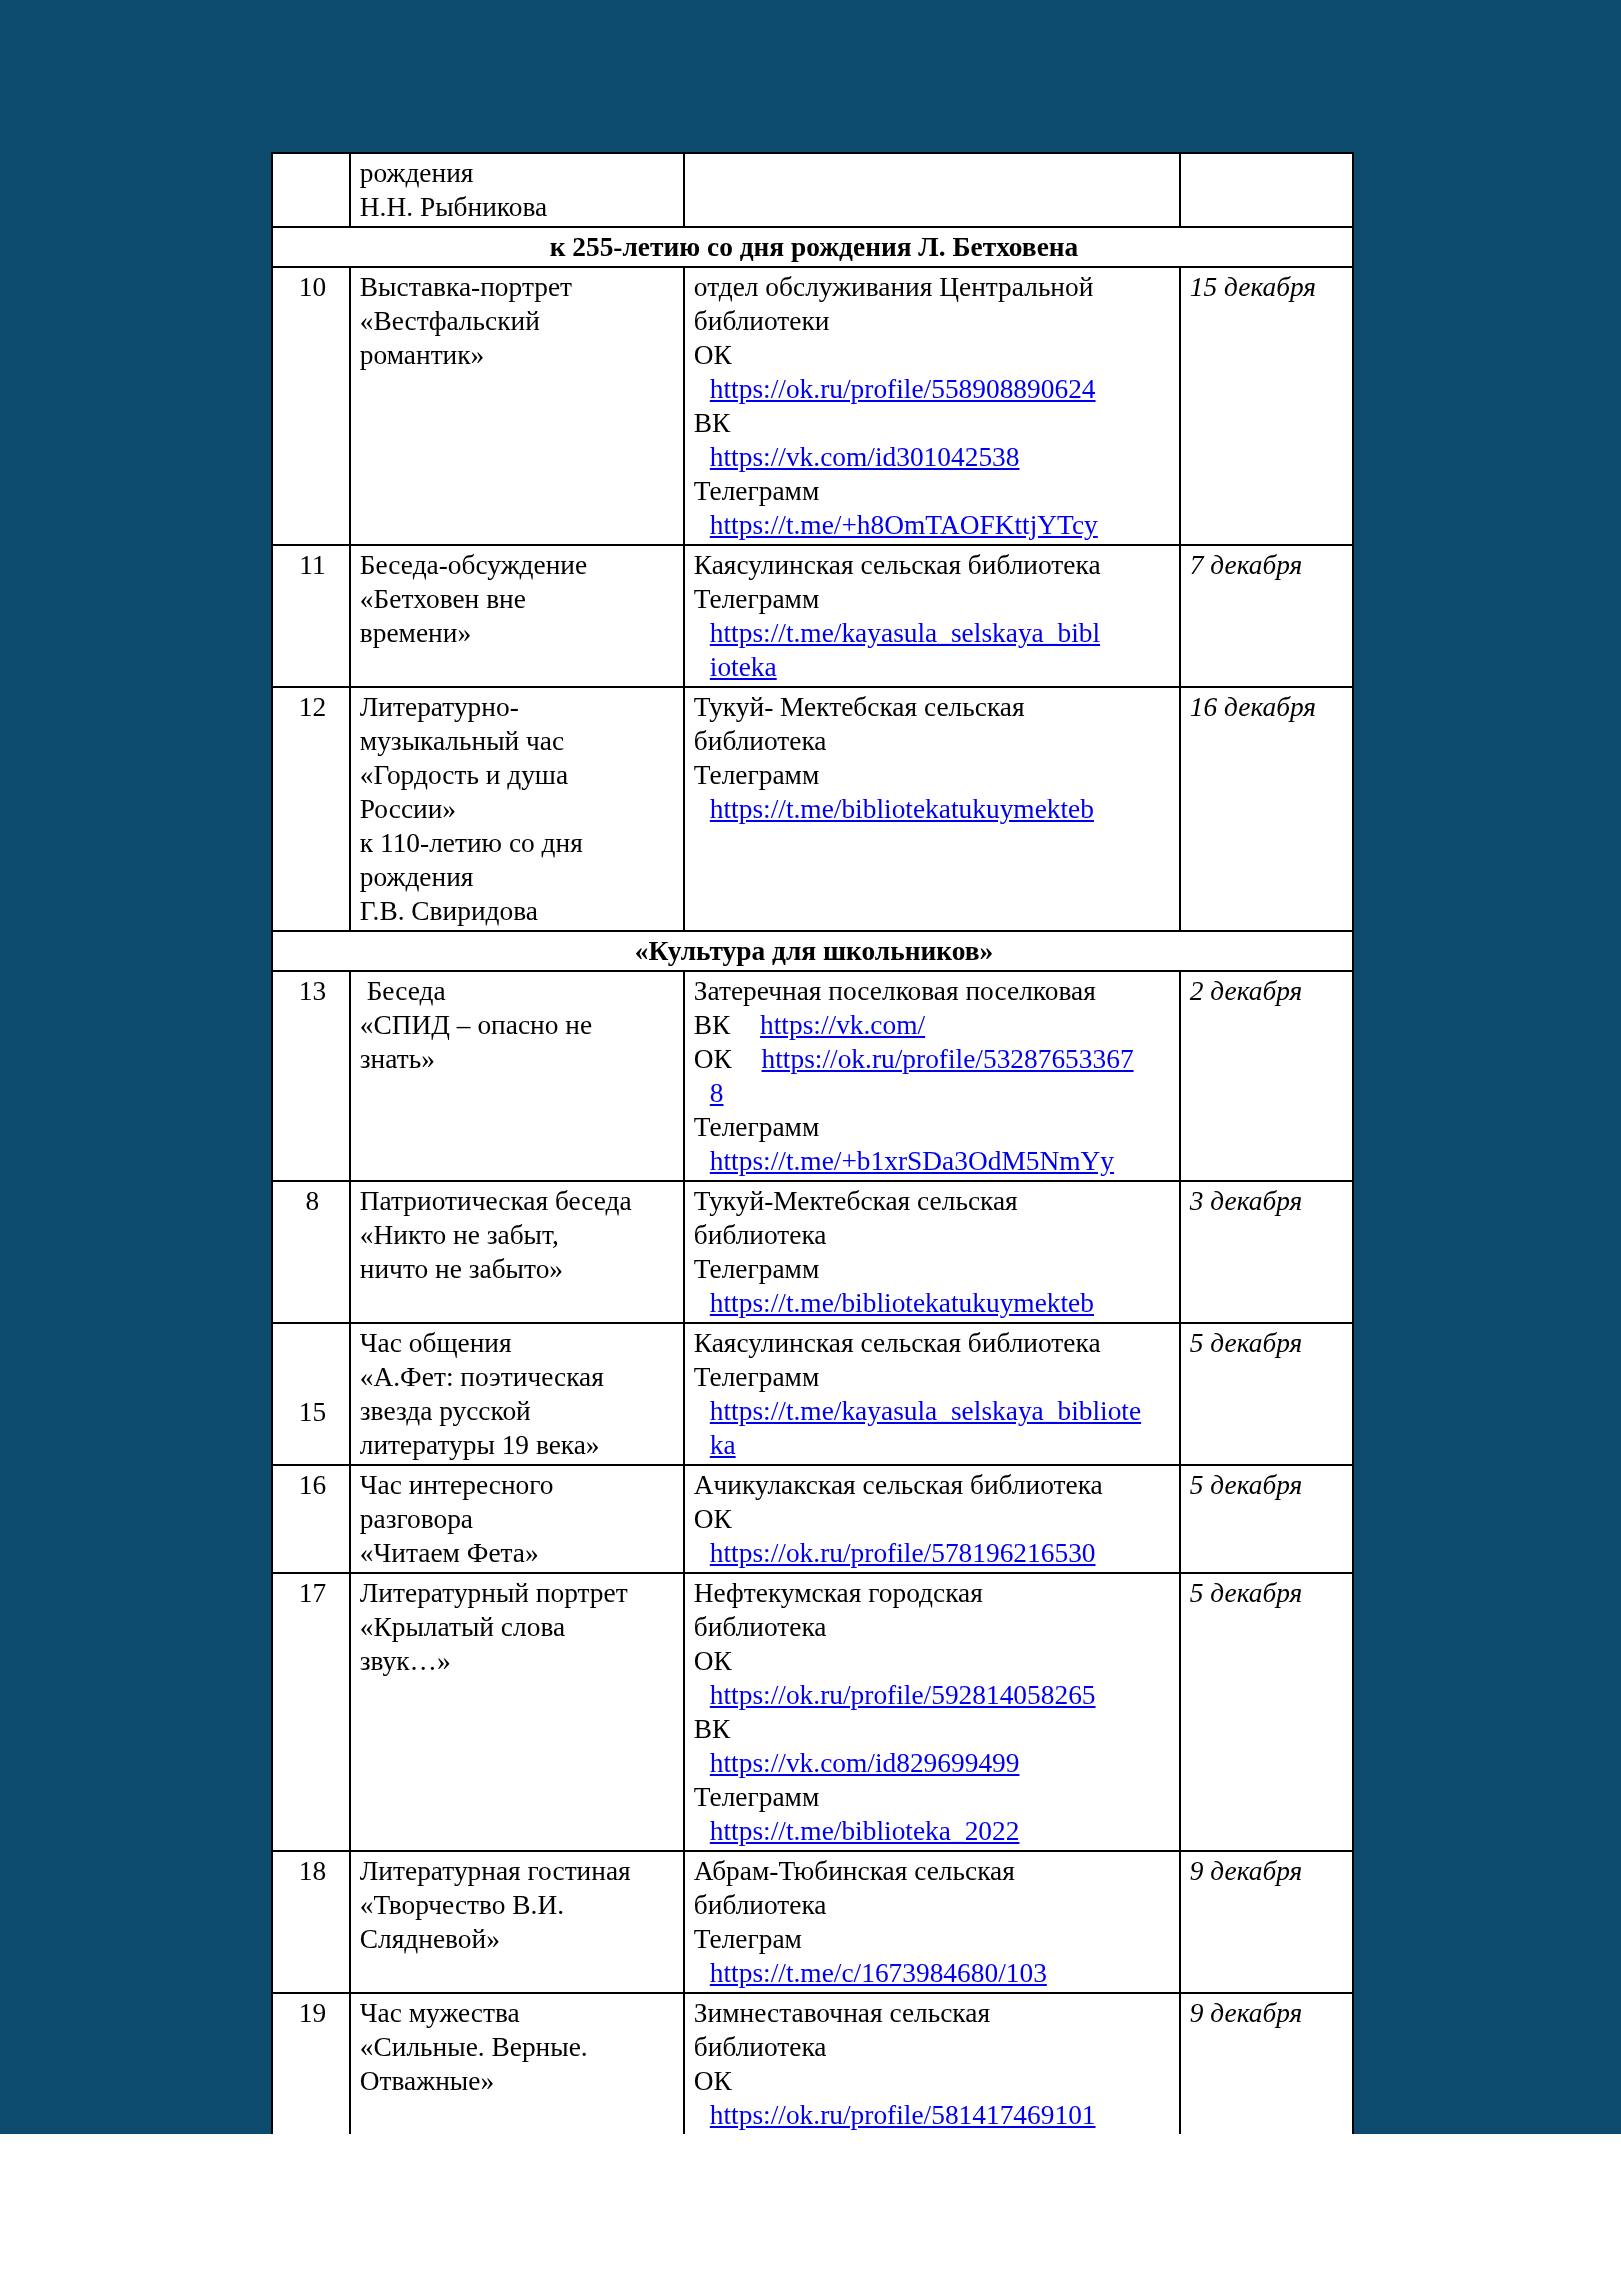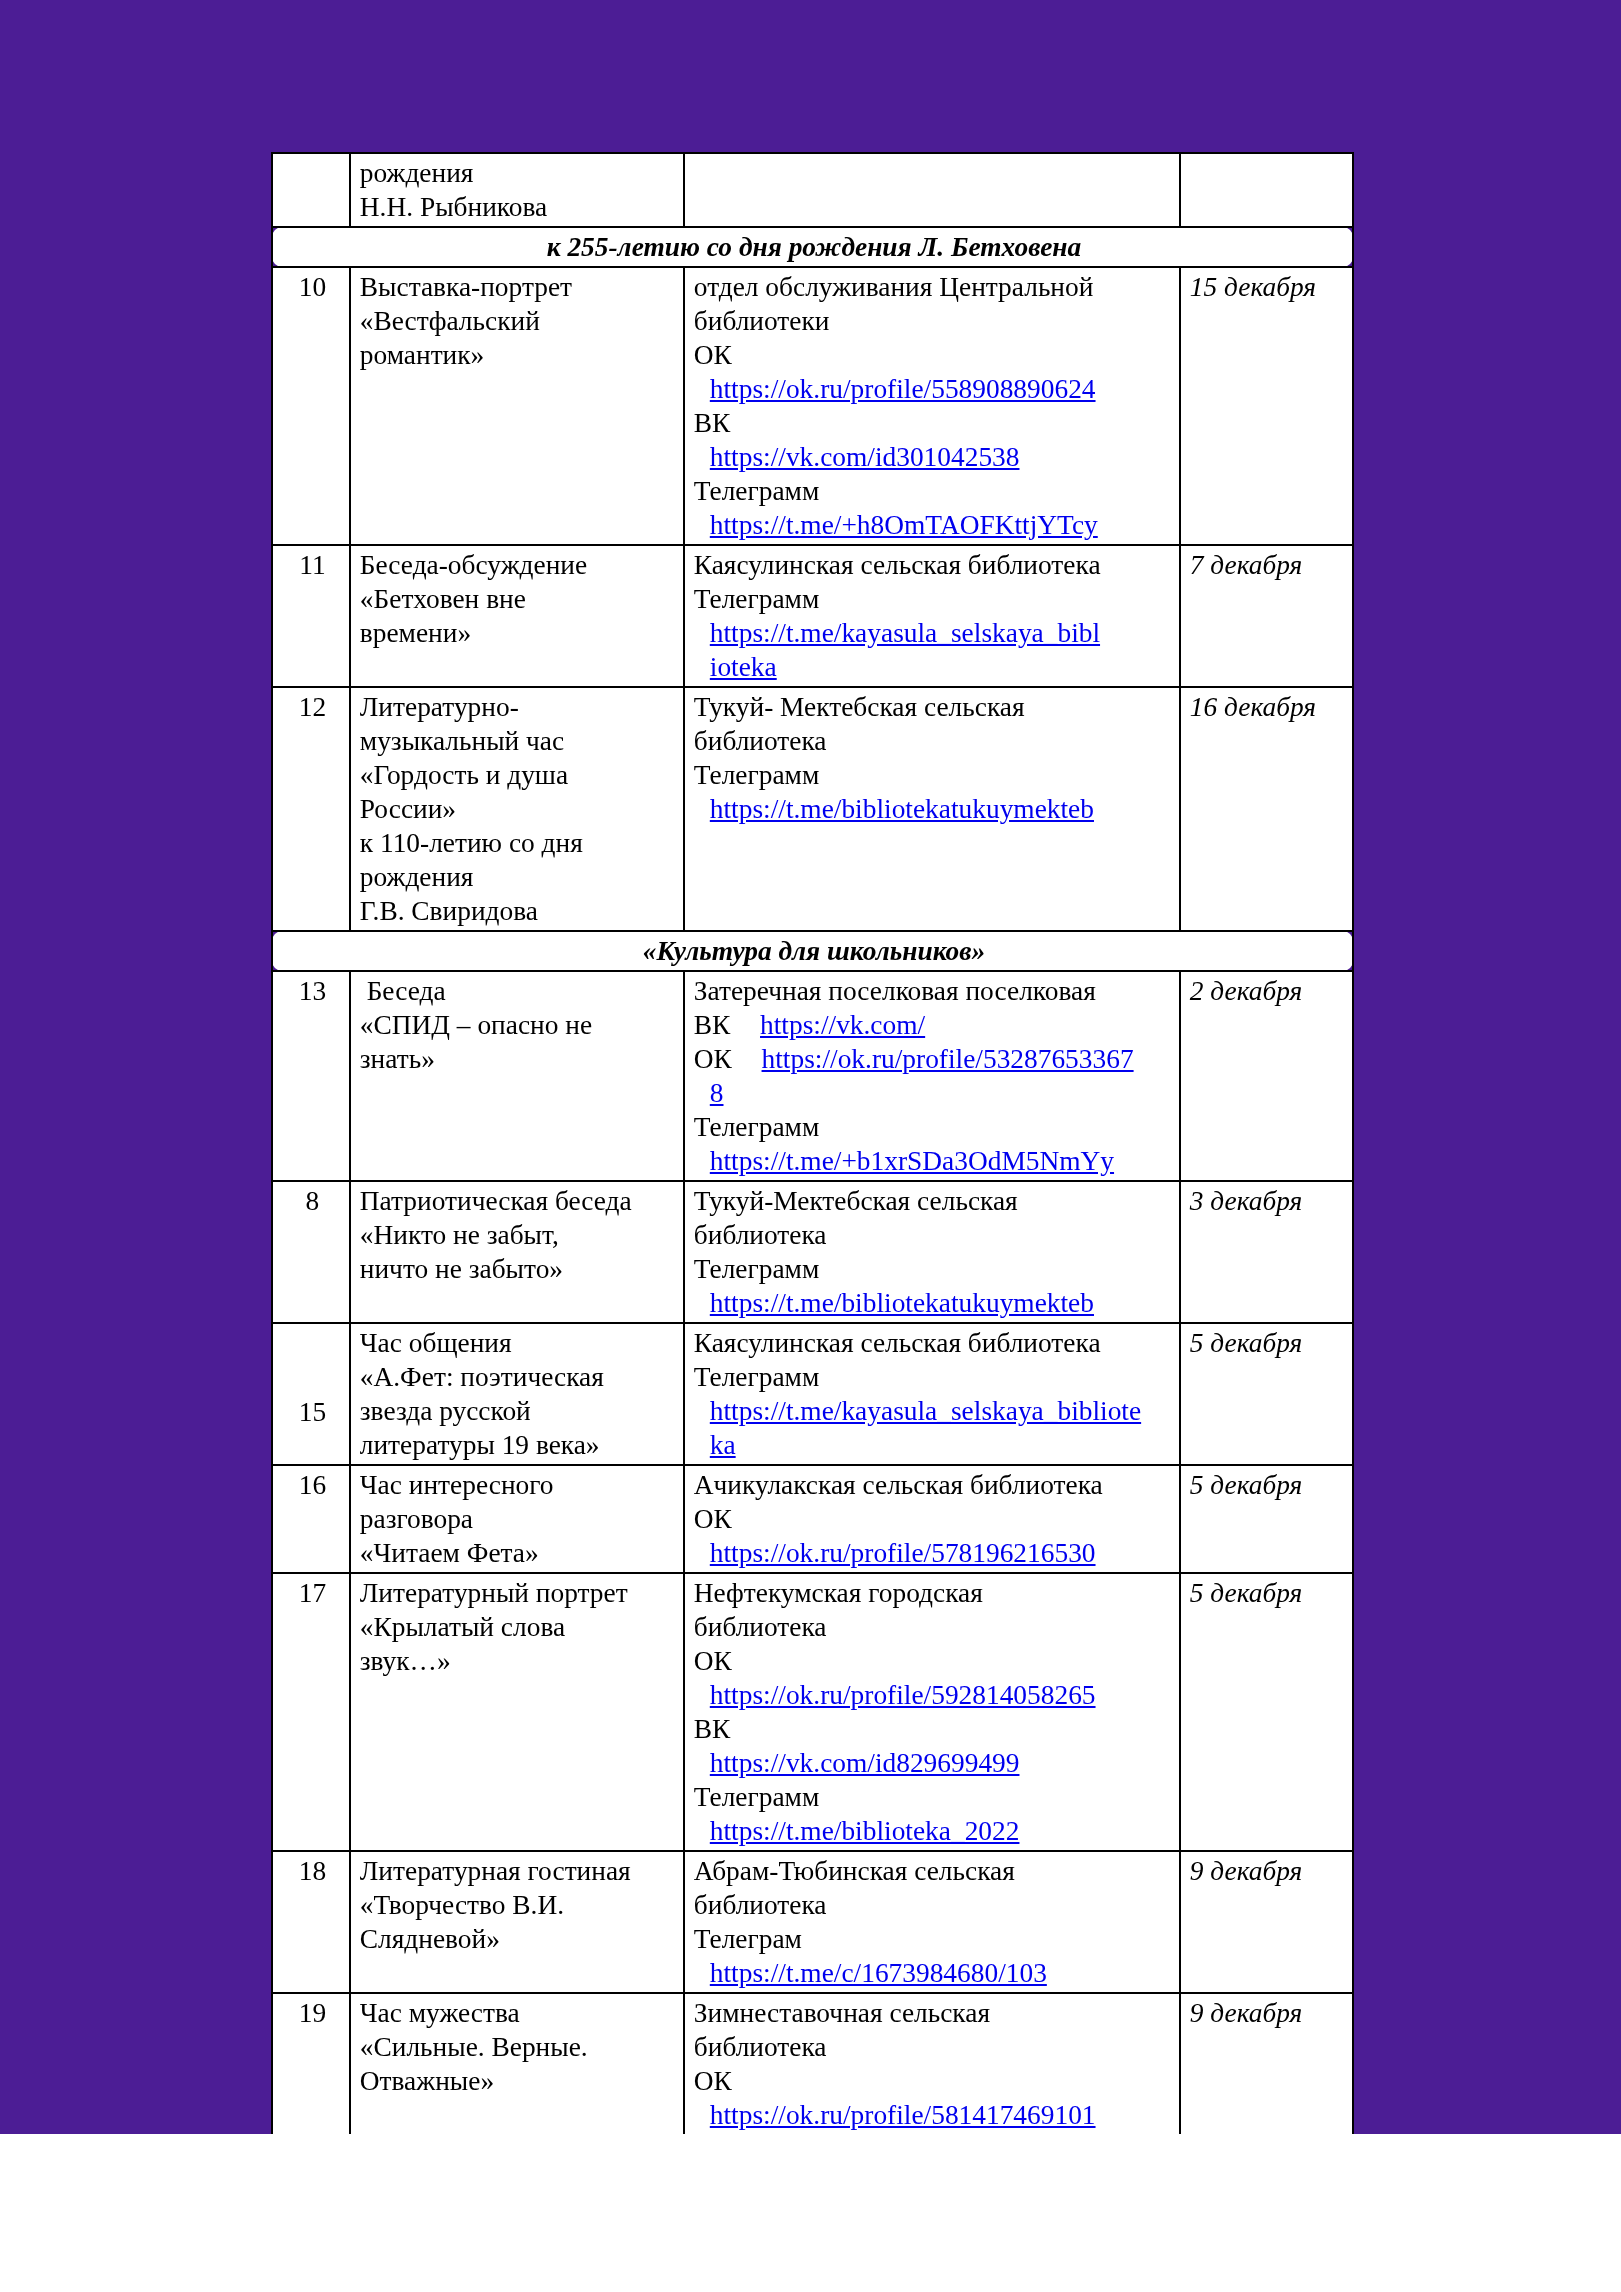--- a/index.html
+++ b/index.html
@@ -4,21 +4,21 @@
 <style>
   html, body {
     margin: 0;
     padding: 0;
     background: #ffffff;
   }
   .page {
     position: relative;
     width: 1621px;
     height: 2134px;
-    background: #4c1d95;
+    background: #0c4a6e;
     font-family: "Liberation Serif", serif;
     color: #000000;
     overflow: hidden;
   }
   table.doc-table {
     position: absolute;
     left: 271px;
     top: 152px;
     width: 1082px;
     border-collapse: collapse;
@@ -37,25 +37,23 @@
     padding-left: 2px;
     padding-right: 2px;
   }
   td.date-cell {
     padding-left: 10.8px;
     font-style: italic;
   }
   td.section-cell {
     text-align: center;
     font-weight: bold;
-    font-style: italic;
     font-size: 29px;
     line-height: 33px;
     padding: 1px 3.9px;
-    border-radius: 10px;
   }
   .line {
     white-space: pre;
   }
   a.link {
     color: var(--link-color, #0000EE);
     text-decoration: underline;
     cursor: pointer;
     margin-left: 16px;
   }

